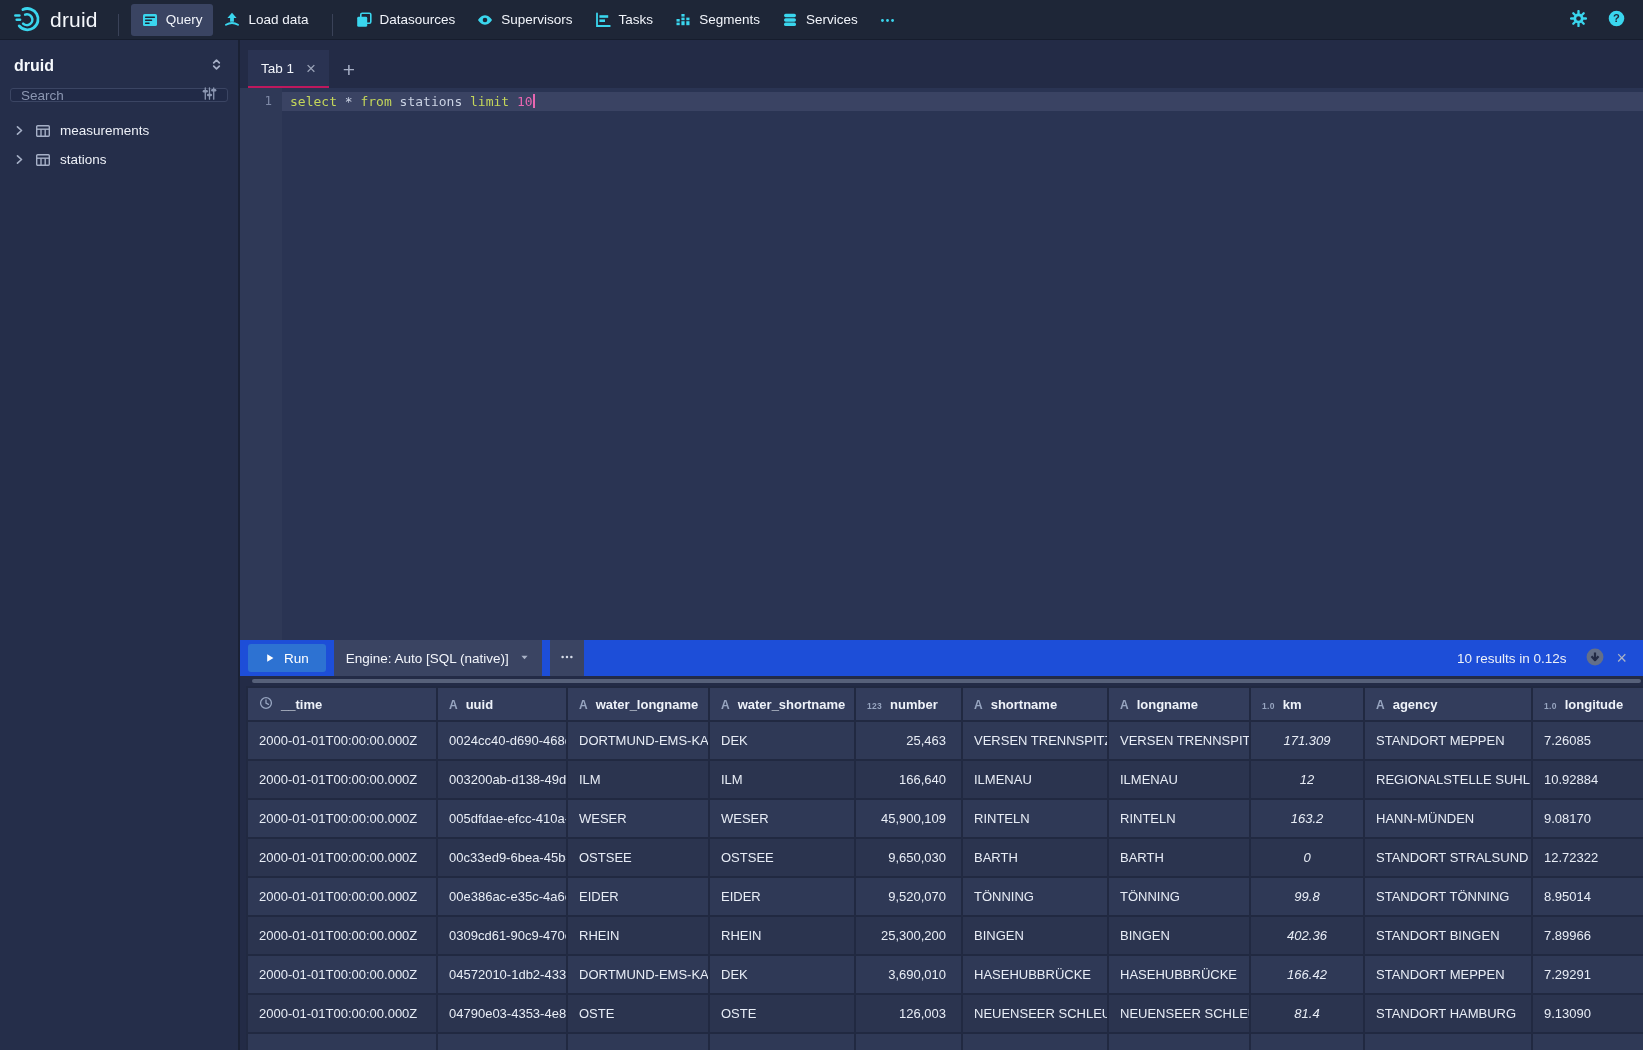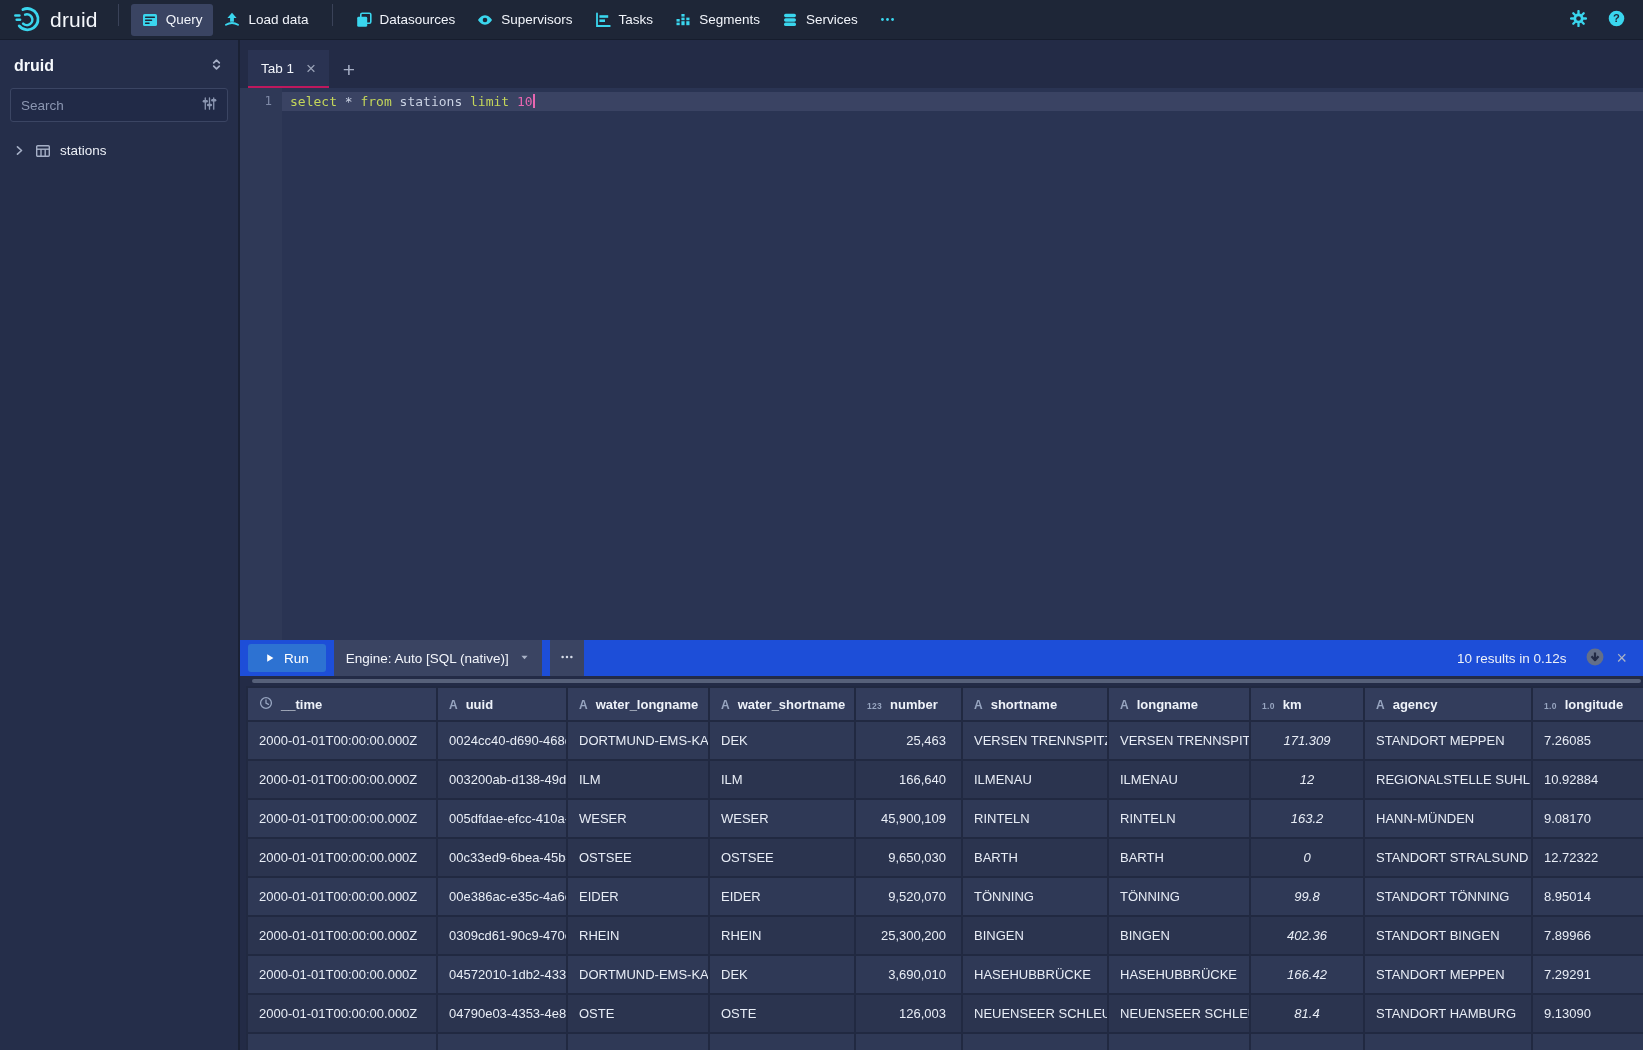--- a/index.html
+++ b/index.html
@@ -44,21 +44,21 @@
     border-right: 2px solid #1A2134;
     display: flex; flex-direction: column;
   }
   .schema-row {
     display: flex; align-items: center; justify-content: space-between;
     padding: 17px 14px 11px 14px; cursor: pointer;
   }
   .schema-name { font-size: 16px; font-weight: bold; color: #F5F8FC; }
   .schema-row .icon { color: #A6B0C7; }
   .search-box {
-    margin: 2px 10px 6px 10px; height: 34px;
+    margin: 2px 10px 6px 10px; height: 14px;
     background: #212A47; border: 1px solid #3B4563; border-radius: 3px;
     display: flex; align-items: center; padding: 0 8px 0 10px;
   }
   .search-box input {
     flex: 1; background: transparent; border: none; outline: none;
     color: #E8ECF5; font-family: inherit; font-size: 13.5px; min-width: 0;
   }
   .search-box input::placeholder { color: #8B96B1; }
   .tree { padding-top: 8px; }
   .tree-row {
@@ -144,21 +144,21 @@
   <header class="topnav">
     <span class="logo">
       <svg width="27" height="27" viewBox="0 0 16 16" fill="none">
         <path d="M5.3 2.1 A 6.3 6.3 0 1 1 3.1 11.8" stroke="currentColor" stroke-width="1.7" stroke-linecap="round"></path>
         <path d="M6.6 5.1 A 3.2 3.2 0 1 1 5.4 10.4" stroke="currentColor" stroke-width="1.5" stroke-linecap="round"></path>
         <line x1="0.8" y1="5.6" x2="3.2" y2="5.6" stroke="currentColor" stroke-width="1.5" stroke-linecap="round"></line>
         <line x1="1.6" y1="8.2" x2="3.6" y2="8.2" stroke="currentColor" stroke-width="1.5" stroke-linecap="round"></line>
       </svg>
     </span>
     <span class="brand">druid</span>
-    <nav id="nav-items" style="display:flex;align-items:flex-start;">
+    <nav id="nav-items" style="display:flex;align-items:flex-end;">
         <span class="nav-divider"></span>
         <button class="nav-item active">
           <span class="icon">
             <svg width="16" height="16" viewBox="0 0 16 16">
               <rect x="1" y="2" width="14" height="12" rx="1.6" fill="currentColor"></rect>
               <g stroke="#1E2637" stroke-width="1.5" stroke-linecap="round">
                 <line x1="3.6" y1="5.2" x2="12.4" y2="5.2"></line>
                 <line x1="3.6" y1="8.2" x2="9.5" y2="8.2"></line>
                 <line x1="3.6" y1="11.2" x2="7" y2="11.2"></line>
               </g>
@@ -305,20 +305,36 @@
               </svg>
             </span>
             <span class="icon">
               <svg width="16" height="16" viewBox="0 0 16 16" fill="none" stroke="currentColor" stroke-width="1.4">
                 <rect x="1.7" y="2.7" width="12.6" height="10.6" rx="1"></rect>
                 <line x1="1.7" y1="6.2" x2="14.3" y2="6.2"></line>
                 <line x1="6" y1="6.2" x2="6" y2="13.3"></line>
                 <line x1="10.2" y1="6.2" x2="10.2" y2="13.3"></line>
               </svg>
             </span>
+            <span>measurements</span>
+          </div>
+          <div class="tree-row">
+            <span class="icon">
+              <svg width="13" height="13" viewBox="0 0 16 16" fill="none" stroke="currentColor" stroke-width="2" stroke-linecap="round" stroke-linejoin="round">
+                <polyline points="5.5,3.5 10.5,8 5.5,12.5"></polyline>
+              </svg>
+            </span>
+            <span class="icon">
+              <svg width="16" height="16" viewBox="0 0 16 16" fill="none" stroke="currentColor" stroke-width="1.4">
+                <rect x="1.7" y="2.7" width="12.6" height="10.6" rx="1"></rect>
+                <line x1="1.7" y1="6.2" x2="14.3" y2="6.2"></line>
+                <line x1="6" y1="6.2" x2="6" y2="13.3"></line>
+                <line x1="10.2" y1="6.2" x2="10.2" y2="13.3"></line>
+              </svg>
+            </span>
             <span>stations</span>
           </div>
         </div>
     </aside>
 
     <main class="main">
 
       <div class="tabbar">
         <div class="tab">
           <span>Tab 1</span>

